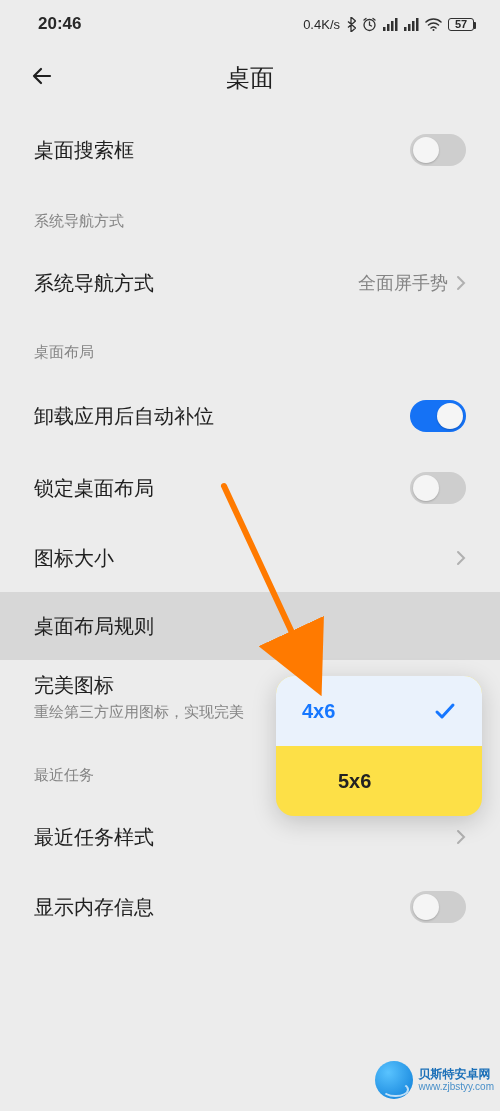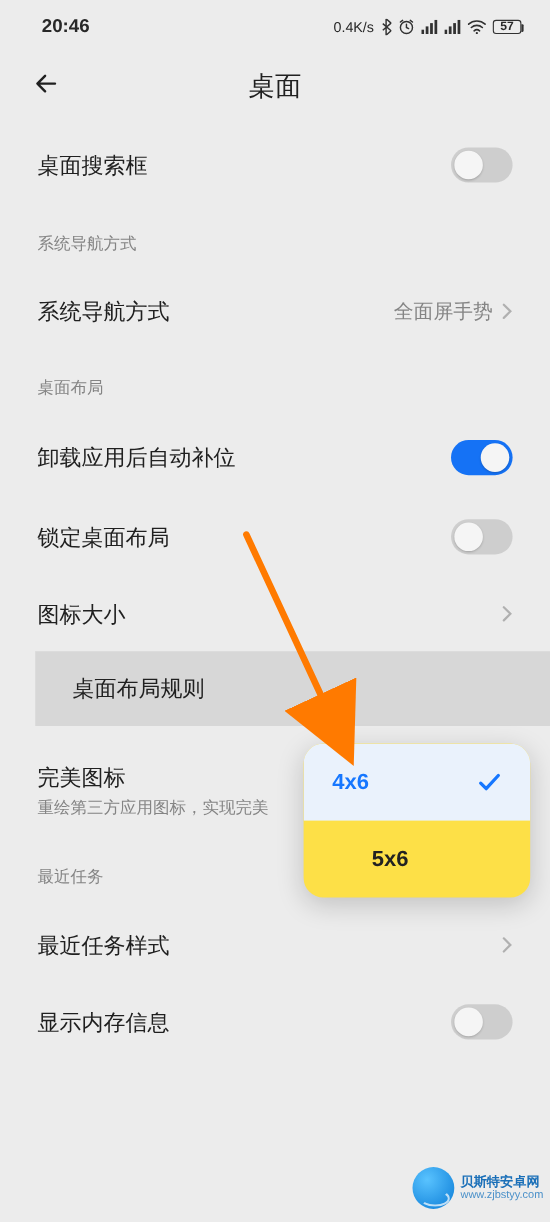--- a/index.html
+++ b/index.html
@@ -17,21 +17,21 @@
 
   .header { height:60px; display:flex; align-items:center; position:relative; }
   .back { position:absolute; left:28px; top:14px; }
   .title { width:100%; text-align:center; font-size:24px; font-weight:500; color:#222; }
 
   .content { padding-top:6px; }
 
   .section-label { font-size:15px; color:#8a8a8a; padding:26px 34px 18px; }
 
   .row { display:flex; align-items:center; justify-content:space-between; padding:20px 34px; min-height:68px; }
-  .row.highlight { background:#e0e0e0;margin-left:32px; }
+  .row.highlight { background:#e0e0e0; }
   .row .label { font-size:20px; color:#222; font-weight:500; }
   .row .sub { font-size:15px; color:#8a8a8a; margin-top:4px; }
   .row .value { font-size:18px; color:#8a8a8a; margin-right:8px; }
   .row .right { display:flex; align-items:center; }
 
   .toggle { width:56px; height:32px; border-radius:16px; position:relative; }
   .toggle .knob { position:absolute; top:3px; width:26px; height:26px; border-radius:50%; background:#fff; box-shadow:0 1px 2px rgba(0,0,0,.2); }
   .toggle.off { background:#d7d7d7; }
   .toggle.off .knob { left:3px; }
   .toggle.on { background:#1677ff; }
@@ -144,21 +144,21 @@
     <svg class="chev" width="10" height="16" viewBox="0 0 10 16">
         <path d="M2 2l6 6-6 6" stroke="currentColor" stroke-width="2" fill="none" stroke-linecap="round"></path>
       </svg>
   </div>
 
   <div class="row highlight">
     <span class="label">桌面布局规则</span>
     <span></span>
   </div>
 
-  <div class="row" style="align-items:flex-start; padding-top:34px; padding-bottom:18px;">
+  <div class="row" style="align-items:flex-start; padding-top:12px; padding-bottom:18px;">
     <span>
       <div class="label">完美图标</div>
       <div class="sub">重绘第三方应用图标，实现完美</div>
     </span>
     <span></span>
   </div>
 
   <div class="section-label">最近任务</div>
 
   <div class="row">

